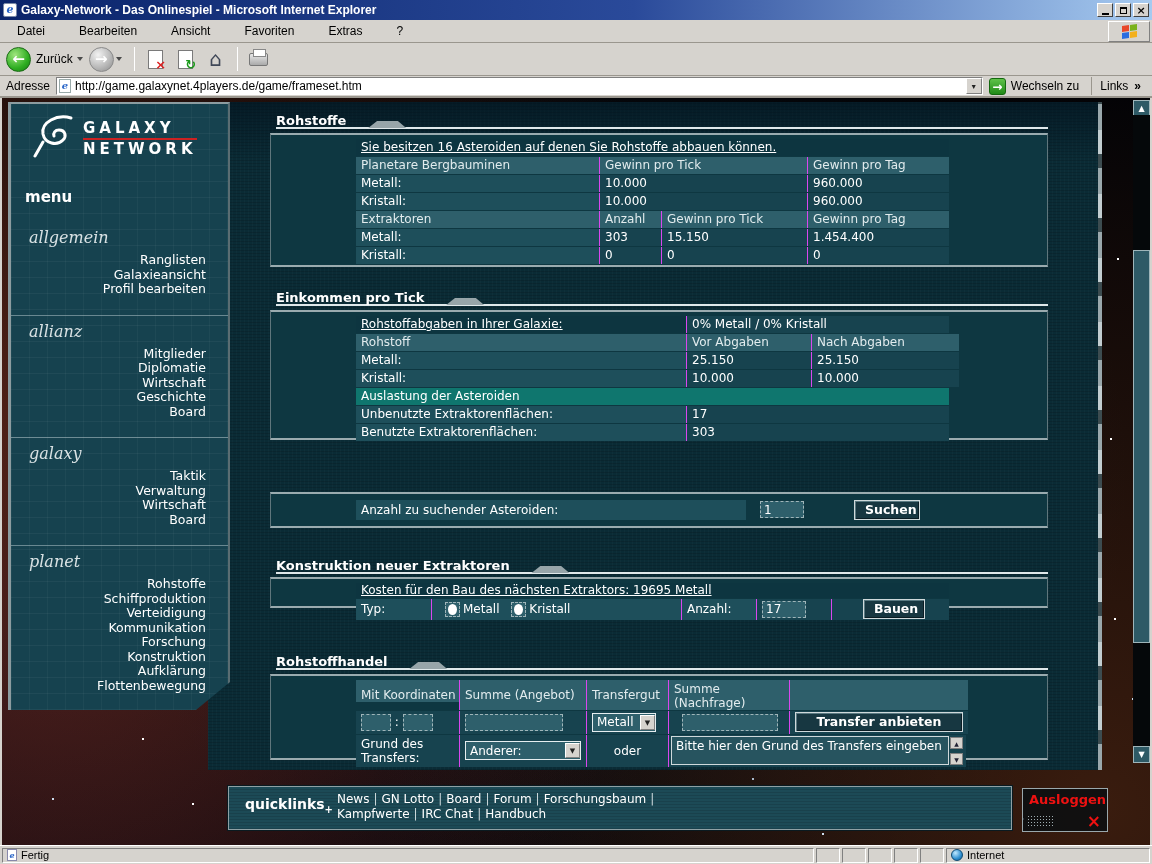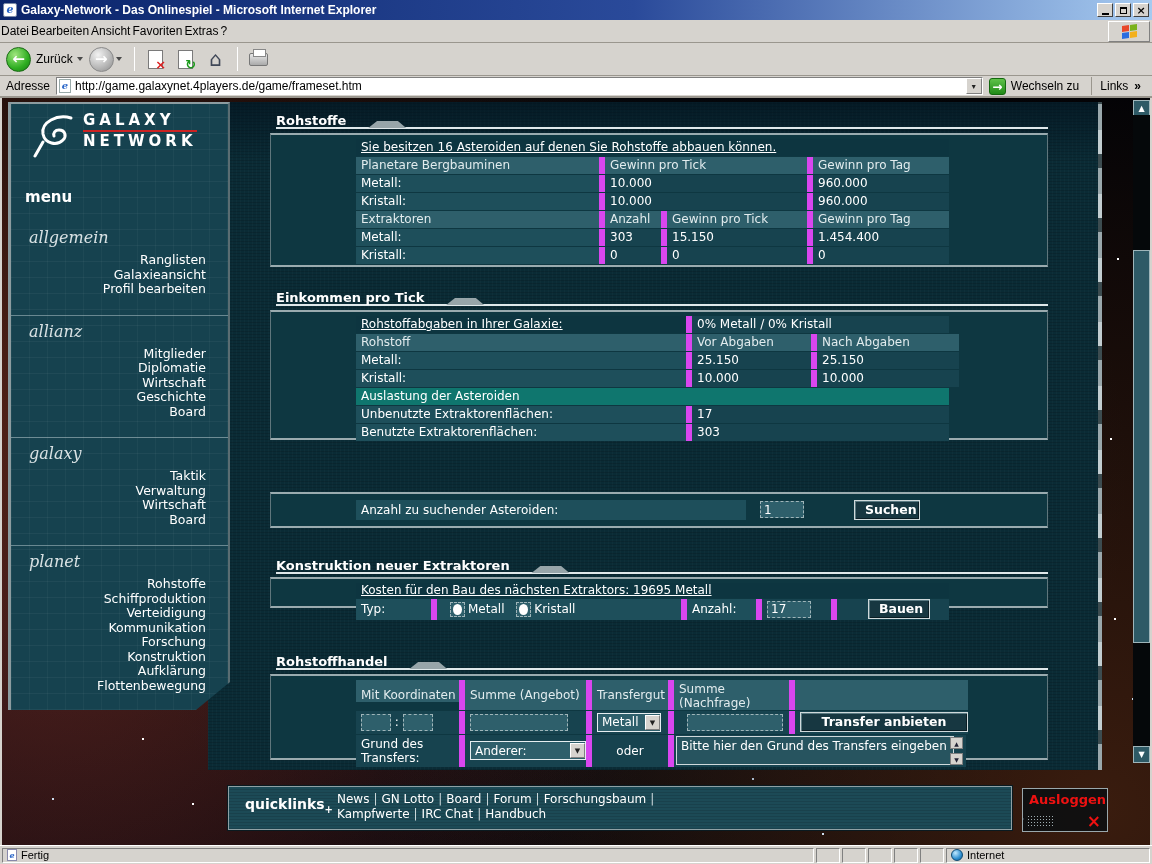--- a/index.html
+++ b/index.html
@@ -15,21 +15,21 @@
   .title-text { color:#fff; font:bold 12px "Liberation Sans",sans-serif; flex:1; white-space:nowrap; overflow:hidden; }
   .winbtns { display:flex; gap:2px; }
   .wbtn { width:16px; height:14px; background:#d6d3ce; border:1px solid;
     border-color:#fff #404040 #404040 #fff; display:flex; align-items:center; justify-content:center;
     font:bold 11px/11px "DejaVu Sans",sans-serif; color:#000; }
   .glyph-min { width:7px; height:2px; background:#000; margin-top:7px; }
   .glyph-restore { width:7px; height:7px; border:1px solid #000; border-top:2px solid #000; }
 
   .menubar { position:absolute; left:0; top:20px; width:1152px; height:23px; background:#d6d3ce;
     border-bottom:1px solid #9a968e; display:flex; align-items:center; font-size:12px; color:#000; }
-  .menuitem { padding:3px 1px; }
+  .menuitem { padding:3px 17px; }
   .winlogo { position:absolute; right:2px; top:1px; width:42px; height:21px; background:#d6d3ce;
     border:1px solid; border-color:#fff #808080 #808080 #fff; display:flex; align-items:center; justify-content:center; }
   .flag { display:grid; grid-template-columns:7px 7px; grid-template-rows:6px 6px; gap:1px; transform:skewY(-8deg); }
   .flag i { display:block; }
   .f1{background:#e8482a}.f2{background:#7bb21b}.f3{background:#2a6de0}.f4{background:#f3b01c}
 
   .toolbar { position:absolute; left:0; top:43px; width:1152px; height:33px; background:#d6d3ce;
     border-bottom:1px solid #9a968e; display:flex; align-items:center; padding-left:6px; }
   .tbgroup { display:flex; align-items:center; }
   .circ { width:25px; height:25px; border-radius:50%; display:flex; align-items:center; justify-content:center;
@@ -92,21 +92,21 @@
 
   .sec-head { position:absolute; left:274px; height:16px; width:772px; border-bottom:2px solid #dfe8ea;
     font:bold 13px/15px "DejaVu Sans",sans-serif; color:#fff; white-space:nowrap; }
   .sec-tab { display:inline-block; width:52px; height:7px; background:#97a5a9; margin-left:14px;
     clip-path:polygon(15% 100%,32% 0,72% 0,88% 100%); vertical-align:bottom; }
   .sec-box { position:absolute; left:268px; width:778px; background:#0e3741;
     border:1px solid #5f767c; border-top:2px solid #9aabaf; border-bottom:2px solid #9aabaf; padding:4px 0 0 85px; }
 
   .trow { display:flex; height:17px; line-height:17px; margin-bottom:1px; font-size:12px; }
   .tc { padding:0 5px; white-space:nowrap; overflow:hidden; }
-  .tc + .tc { border-left:6px solid #d946ef; }
+  .tc + .tc { border-left:1px solid #d946ef; }
   .bgB { background:#0d3540; } .bgH { background:#2e5f6b; color:#e2ecee; }
   .bgL { background:#1e4f5b; } .bgV { background:#17434f; } .bgA { background:#0f766e; }
   .b { font-weight:normal; } .u { text-decoration:underline; }
   .w44{width:44px}.w62{width:62px}.w75{width:75px}.w82{width:82px}.w103{width:103px}.w121{width:121px}
   .w125{width:125px}.w127{width:127px}.w138{width:148px}.w142{width:142px}.w146{width:146px}.w177{width:179px}
   .w208{width:208px}.w243{width:243px}.w250{width:250px}.w263{width:263px}.w330{width:330px}.w390{width:390px}.w593{width:593px}
 
   .g-input { height:17px; background:#2e5f6b; border:1px dashed #9fb5b9; color:#fff;
     font:12px "DejaVu Sans",sans-serif; padding:0 3px; }
   .g-btn { background:#173741; border:1px solid #cfd9db; box-shadow:inset 1px 1px 0 #5a7a82, inset -1px -1px 0 #0a1d24;
@@ -120,21 +120,21 @@
   .radio-dot { width:9px; height:11px; background:#fff; border-radius:50%; }
 
   
   .sidebar { position:absolute; left:6px; top:4px; width:222px; height:608px;
     background-color:#16424f;
     background-image:
       repeating-linear-gradient(0deg, rgba(255,255,255,.045) 0 1px, transparent 1px 16px),
       repeating-linear-gradient(90deg, rgba(255,255,255,.035) 0 1px, transparent 1px 18px);
     border-left:3px solid #8c9ca0; border-top:2px solid #8c9ca0; border-right:2px solid #5a6d72;
     clip-path:polygon(0 0,100% 0,100% calc(100% - 28px),calc(100% - 34px) 100%,0 100%); }
-  .logo { display:flex; align-items:flex-start; padding:8px 4px 0 16px; }
+  .logo { display:flex; align-items:flex-end; padding:8px 4px 0 16px; }
   .logo-txt { font:bold 15px/17px "DejaVu Sans",sans-serif; letter-spacing:4px; color:#fff; }
   .logo-rule { height:2px; background:#cc2222; margin:1px 0; }
   .menu-title { font:bold 15px "DejaVu Sans",sans-serif; color:#fff; margin:30px 0 0 14px; }
   .side-sec { margin-top:18px; border-top:1px solid rgba(175,195,200,.55); padding-top:6px; }
   .side-sec.first { border-top:none; margin-top:22px; padding-top:0; }
   .side-hdr { font:italic 16px "DejaVu Serif",serif; color:#d9e2e4; margin-left:18px; margin-bottom:6px; }
   .side-item { text-align:right; padding-right:22px; font-size:12.5px; line-height:14.5px; color:#fff; }
 
   
   .gn-scrollbar { position:absolute; left:1131px; top:0; width:17px; height:665px; }

